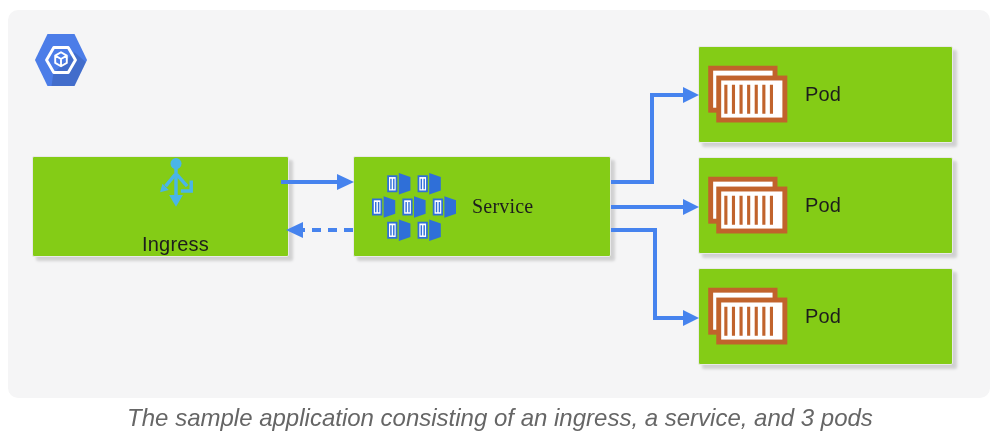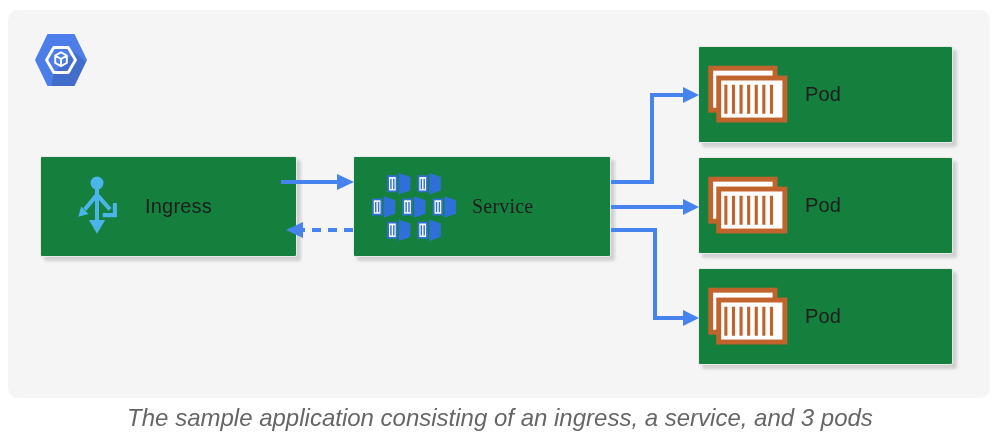--- a/index.html
+++ b/index.html
@@ -1,24 +1,24 @@
 <!DOCTYPE html>
 <html style="--arrow: #4683EE; --ingress-icon: #4AB5E8; --service-icon: #2F6FD8; --pod-icon: #C1632C; --logo-hex: #4C7DE8; --frame-bg: #F5F5F6; --caption-text: #666666;"><head>
 <meta charset="utf-8">
 <style>
   html,body{margin:0;padding:0;background:#ffffff;}
   .stage{position:relative;width:1000px;height:440px;background:#ffffff;overflow:hidden;
          font-family:"Liberation Sans", sans-serif;}
   .frame{position:absolute;left:8px;top:10px;width:982px;height:388px;
          background:var(--frame-bg,#f5f5f6);border-radius:10px;}
-  .node{position:absolute;background:#15803d;border:1px solid #e9e9e9;border-radius:2px;
+  .node{position:absolute;background:#84cc16;border:1px solid #e9e9e9;border-radius:2px;
         box-shadow:4px 4px 3px rgba(0,0,0,0.15);
         display:flex;align-items:center;box-sizing:border-box;}
   .node .label{font-size:20px;color:#1d1d1d;letter-spacing:.2px;}
-  .node-ingress{left:40px;top:156px;width:257px;height:101px;padding-left:30px;gap:22px;}
+  .node-ingress{left:32px;top:156px;width:257px;height:101px;padding-left:30px;gap:22px;flex-direction:column;}
   .node-service{left:353px;top:156px;width:258px;height:101px;padding-left:18px;gap:16px;font-family:Liberation Serif, serif;}
   .node-pod{left:698px;width:255px;height:97px;padding-left:9px;gap:13px;}
   .node-pod1{top:46px;}
   .node-pod2{top:157px;}
   .node-pod3{top:268px;}
   .arrow-layer{position:absolute;left:0;top:0;width:1000px;height:440px;pointer-events:none;}
   .arrow-line{stroke:var(--arrow,#4683EE);stroke-width:4;fill:none;}
   .arrow-head{fill:var(--arrow,#4683EE);stroke:none;}
   .caption{position:absolute;left:0;top:404px;width:1000px;text-align:center;
            font-style:italic;font-size:24px;color:var(--caption-text,#666666);}

